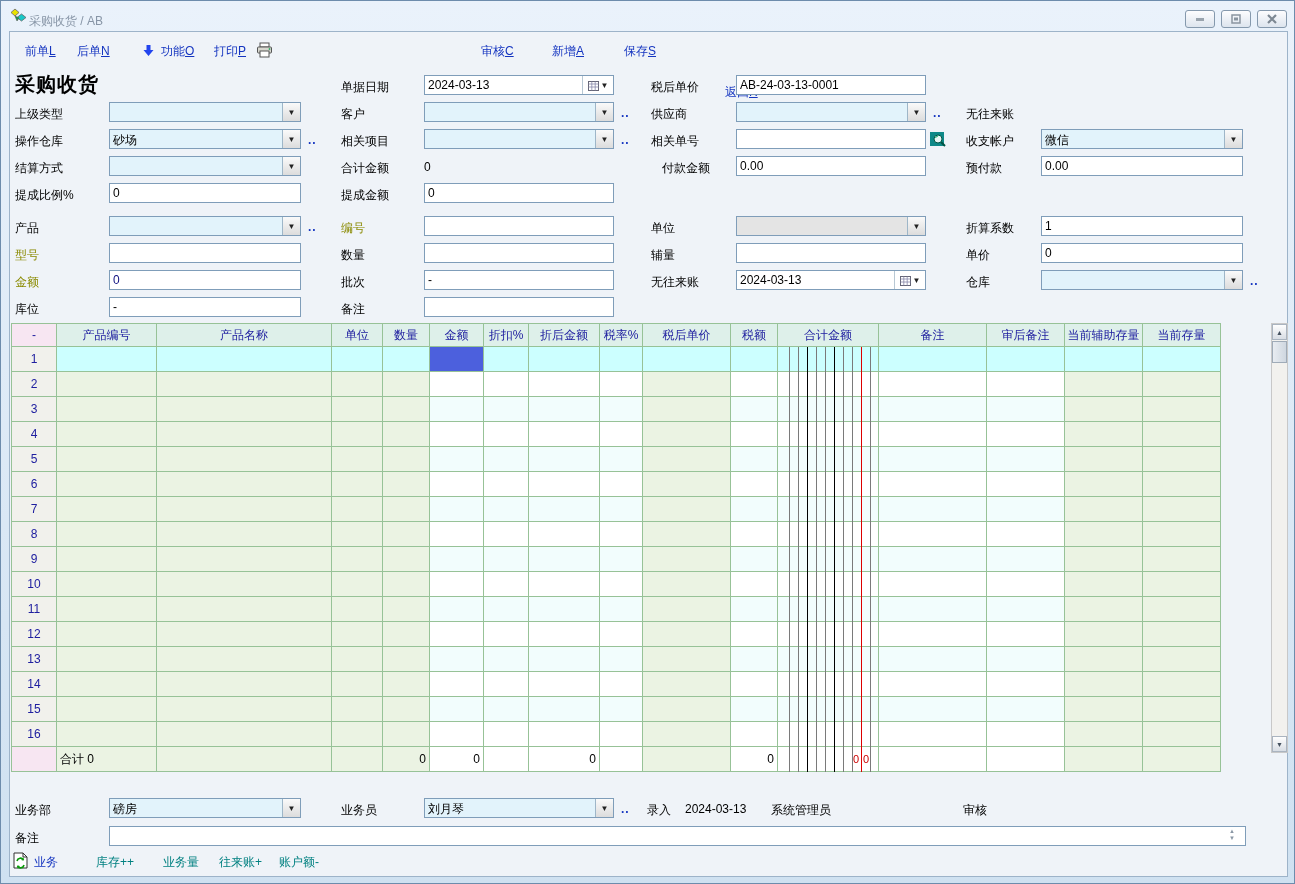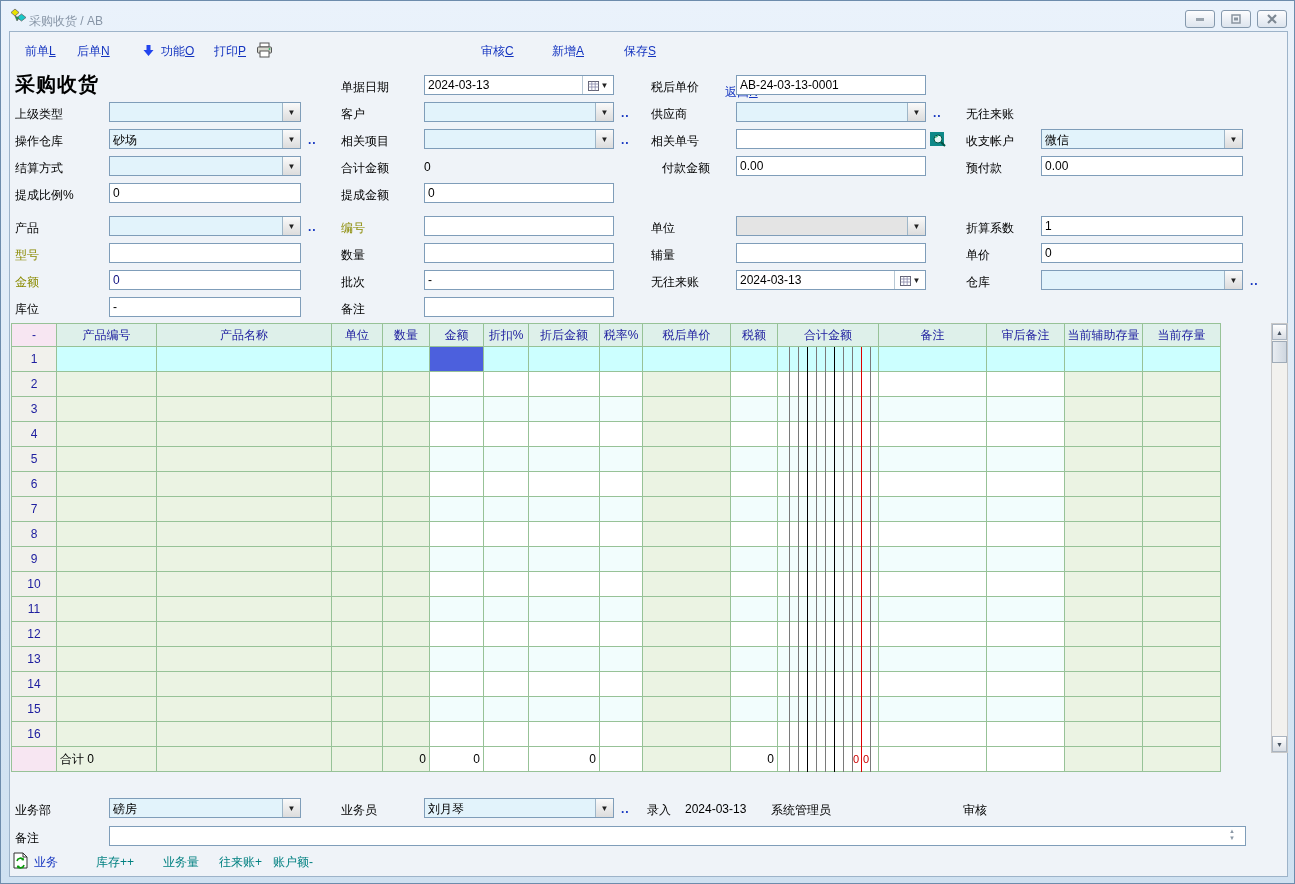--- a/index.html
+++ b/index.html
@@ -587,14 +587,14 @@
       <path d="M1 1 H10 L14 5 V16 H1 Z" fill="#fff" stroke="#333"></path>
       <path d="M10 1 V5 H14" fill="none" stroke="#333"></path>
       <path d="M4 9 A3.5 3.5 0 0 1 10.5 8 M11 13 A3.5 3.5 0 0 1 4.5 14" fill="none" stroke="#0a9a0a" stroke-width="1.6"></path>
       <path d="M10.5 5.5 L10.8 8.6 L8 8 Z M4.5 16.4 L4.2 13.4 L7 14 Z" fill="#0a9a0a"></path>
     </svg>
   </span>
   <span class="flink blue" style="left:33px;">业务</span>
   <span class="flink" style="left:95px;">库存++</span>
   <span class="flink" style="left:162px;">业务量</span>
   <span class="flink" style="left:218px;">往来账+</span>
-  <span class="flink" style="left:272px;text-align:right;">账户额-</span>
+  <span class="flink" style="left:278px;text-align:right;">账户额-</span>
 </div>
 
 </body></html>

